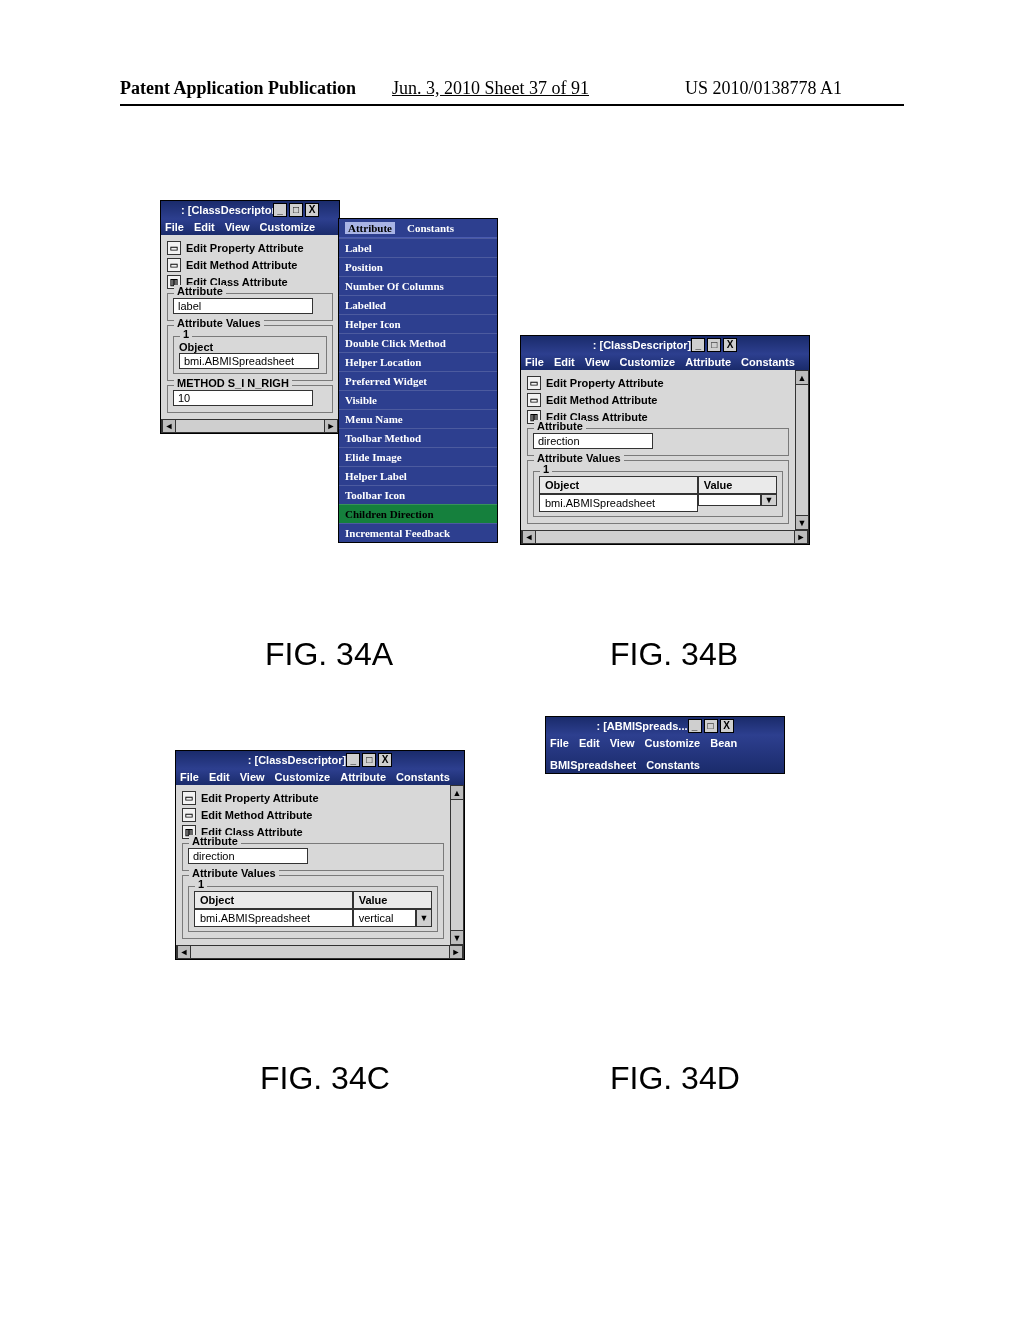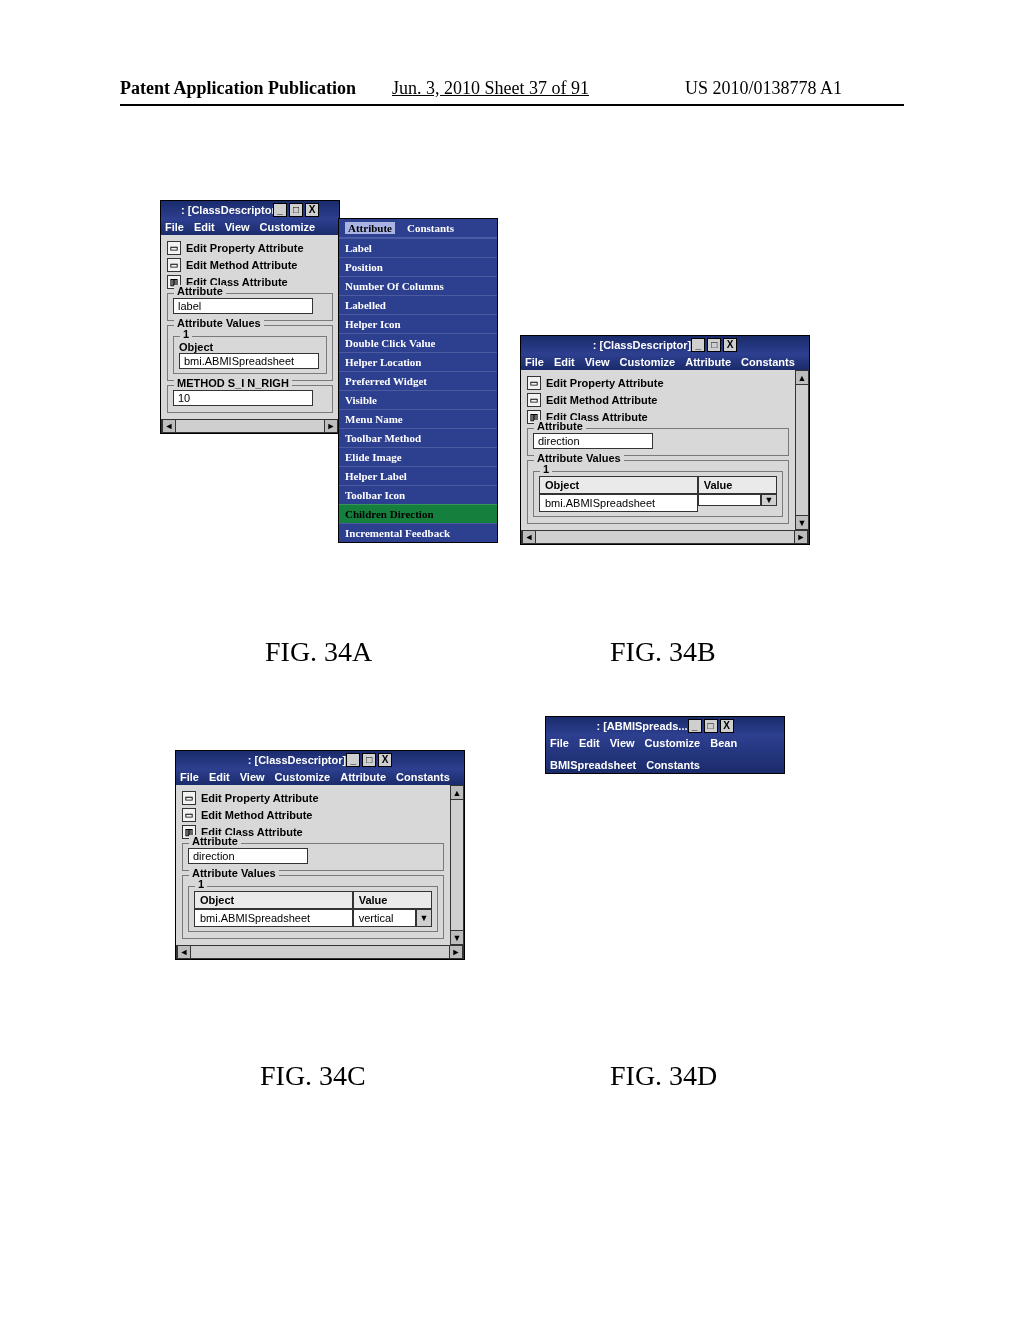--- a/index.html
+++ b/index.html
@@ -5,21 +5,21 @@
   * { box-sizing: border-box; margin: 0; padding: 0; }
   html, body { width: 1024px; height: 1320px; background: #fff; font-family: "Times New Roman", serif; }
   .page { position: relative; width: 1024px; height: 1320px; }
 
   .hdr { position: absolute; top: 78px; left: 0; right: 0; font-size: 18px; }
   .hdr-left  { position: absolute; left: 120px; font-weight: bold; }
   .hdr-mid   { position: absolute; left: 392px; text-decoration: underline; }
   .hdr-right { position: absolute; left: 685px; }
   .hdr-rule  { position: absolute; left: 120px; right: 120px; top: 26px; border-top: 2px solid #000; }
 
-  .fig-label { position: absolute; font-size: 28px; font-family: Liberation Serif, serif; }
+  .fig-label { position: absolute; font-size: 32px; font-family: Liberation Sans, sans-serif; }
 
   
   .win { position: absolute; background: #ececec; border: 1px solid #000; font-family: Tahoma, Arial, sans-serif; font-size: 11px; color: #000; }
   .titlebar { height: 18px; background: linear-gradient(#1a2b6b,#2d3f8f); color: #fff; font-weight: bold; padding: 2px 20px; display: flex; align-items: center; justify-content: center; }
   .title-text { white-space: nowrap; overflow: hidden; }
   .winbtns { display: flex; gap: 2px; }
   .winbtn { width: 14px; height: 14px; background: #cfcfcf; border: 1px solid #000; display: flex; align-items: center; justify-content: center; font-size: 10px; line-height: 1; color: #000; font-weight: bold; }
   .menubar { background: linear-gradient(#2d3f8f,#1a2b6b); color: #fff; padding: 2px 4px; display: flex; flex-wrap: wrap; gap: 10px; font-weight: bold; font-size: 11px; }
   .menubar .mi { cursor: default; }
 
@@ -124,21 +124,21 @@
 <div class="dropdown" style="left:338px; top:218px; width:160px;">
   <div class="dhead">
     <span class="hi" style="background:#a9b4e5;color:#000;padding:0 3px">Attribute</span>
     <span>Constants</span>
   </div>
   <div class="ditem">Label</div>
   <div class="ditem">Position</div>
   <div class="ditem">Number Of Columns</div>
   <div class="ditem">Labelled</div>
   <div class="ditem">Helper Icon</div>
-  <div class="ditem">Double Click Value</div>
+  <div class="ditem">Double Click Method</div>
   <div class="ditem">Helper Location</div>
   <div class="ditem">Preferred Widget</div>
   <div class="ditem">Visible</div>
   <div class="ditem">Menu Name</div>
   <div class="ditem">Toolbar Method</div>
   <div class="ditem">Elide Image</div>
   <div class="ditem">Helper Label</div>
   <div class="ditem">Toolbar Icon</div>
   <div class="ditem hi">Children Direction</div>
   <div class="ditem">Incremental Feedback</div>

